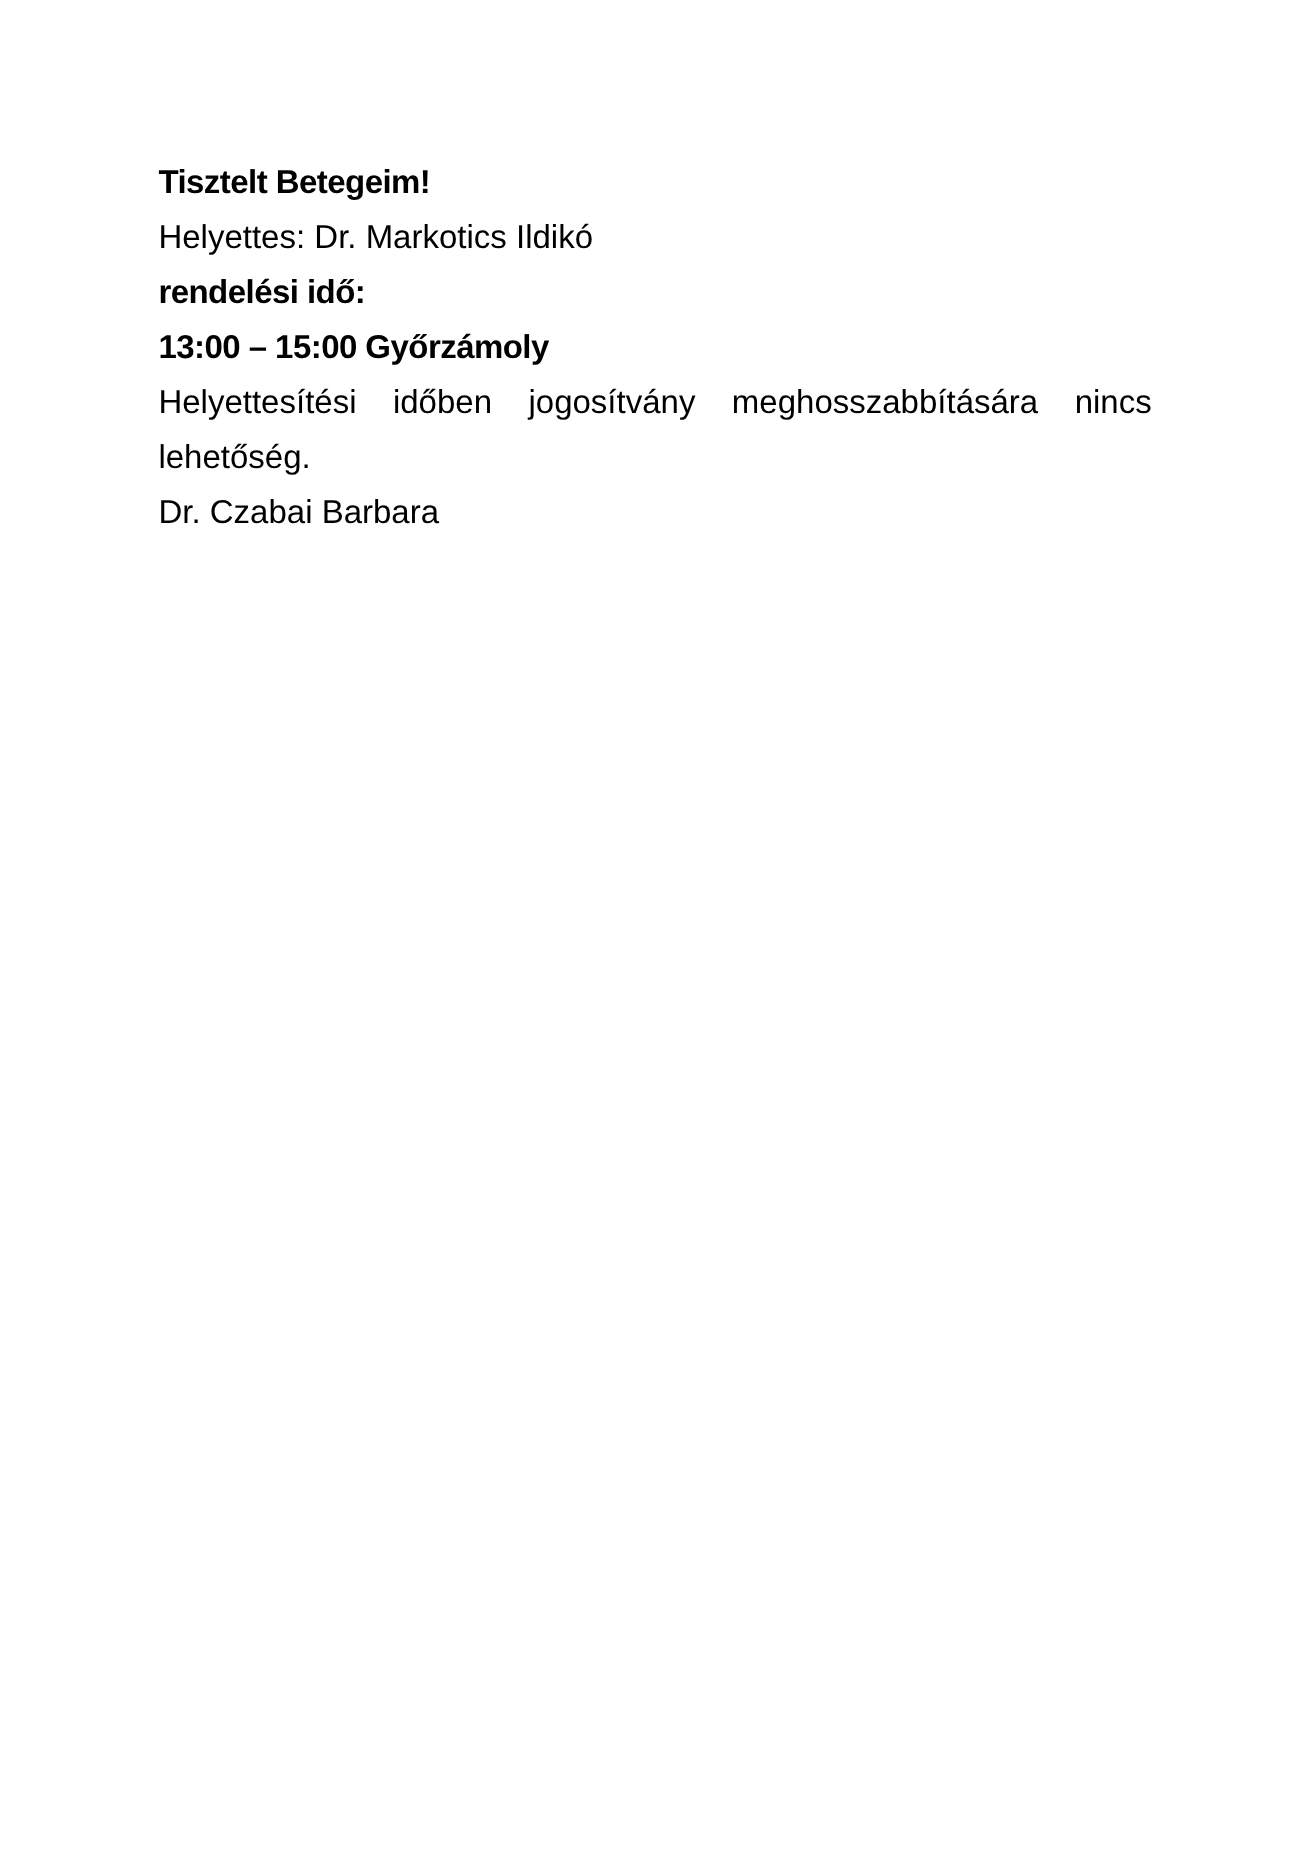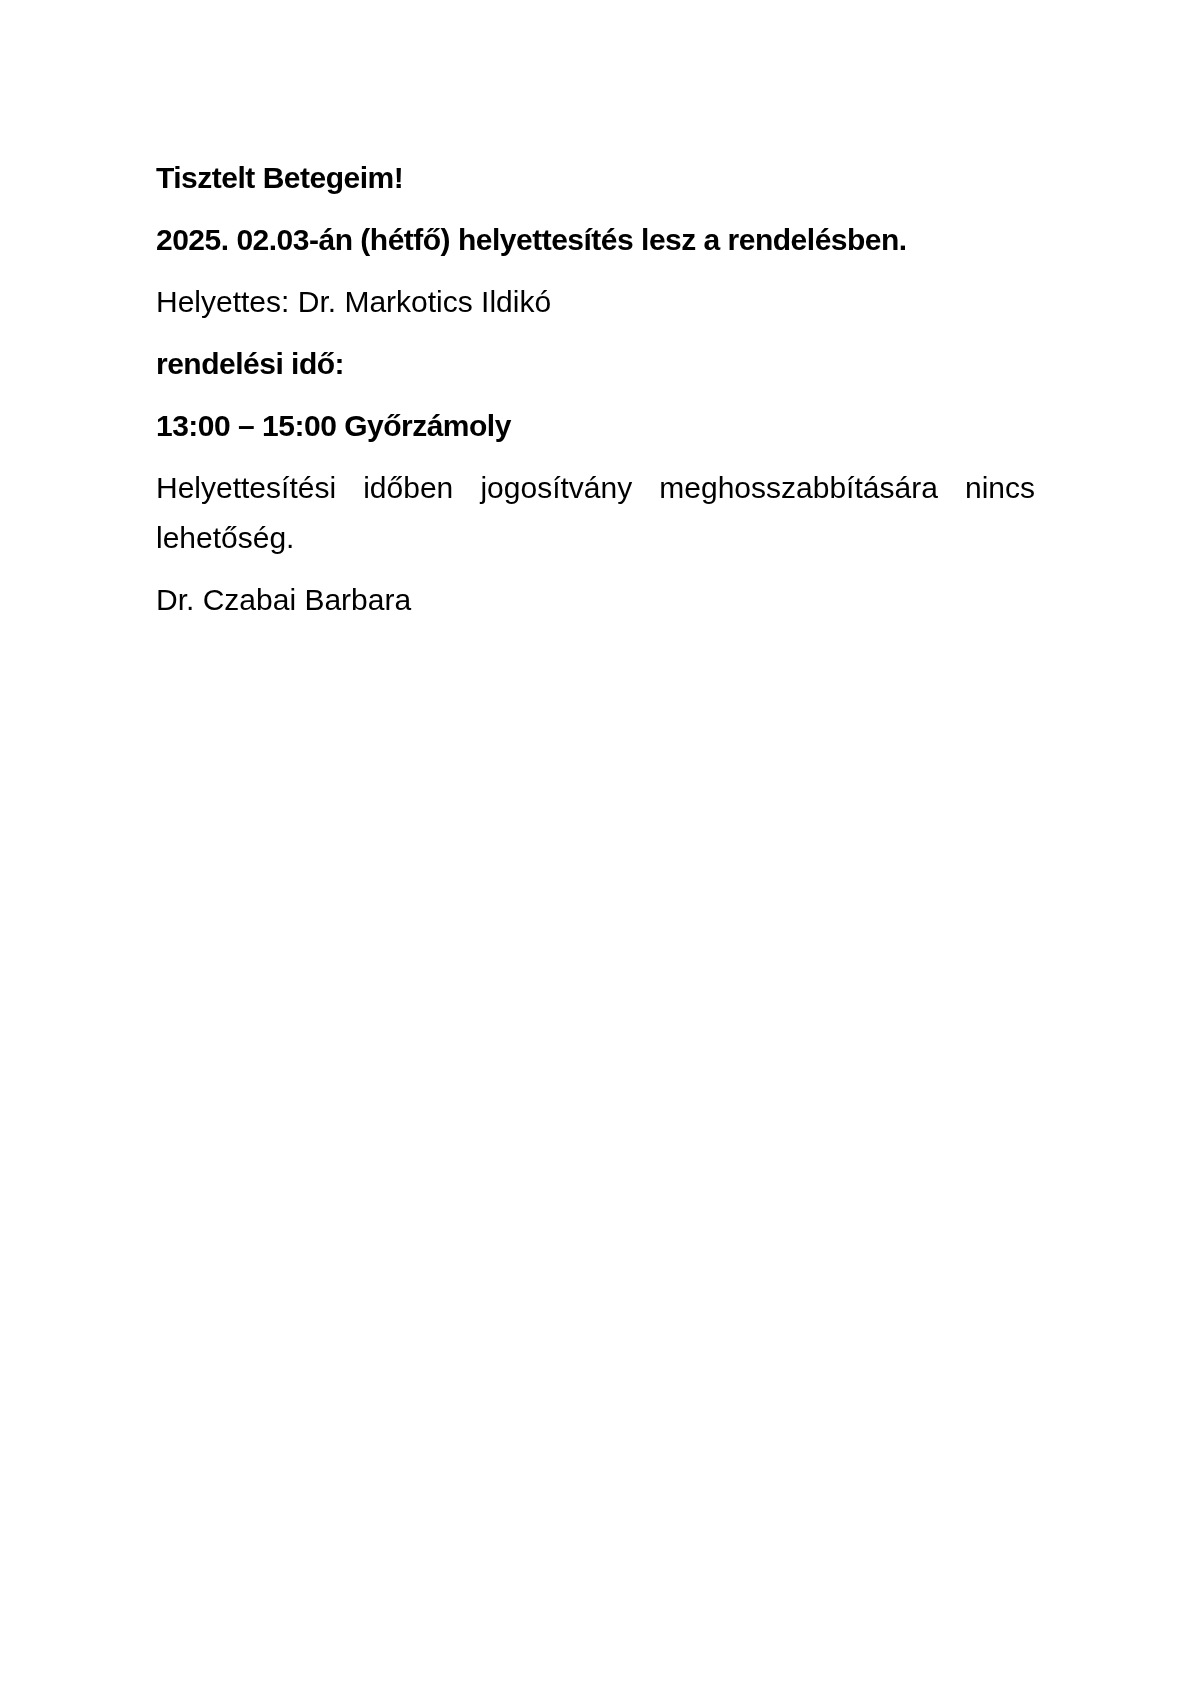--- a/index.html
+++ b/index.html
@@ -15,21 +15,21 @@
     color: #000000;
     font-family: "Liberation Sans", sans-serif;
     font-size: 30px;
     line-height: 50px;
     overflow: hidden;
   }
   .content {
     padding: 141px 143px 0 144px; 
   }
   .content p {
-    margin: 12px;
+    margin: 0;
   }
   .b {
     font-weight: bold;
     letter-spacing: -0.5px;
   }
   .greeting        { margin-top: 0; }
   .announcement    { margin-top: 90px; }
   .substitute      { margin-top: 15px; }
   .schedule-head   { margin-top: 98px; }
   .schedule-time   { margin-top: 18px; }
@@ -39,21 +39,20 @@
   .sig-title       { margin-top: 13px; margin-left: 402px; text-align: center; }
 </style>
 </head>
 <body>
 
 <div class="page">
   <div class="content">
 
     <p class="greeting b">Tisztelt Betegeim!</p>
 
-    <p class="announcement b">2025. 02.03-án (hétfő) helyettesítés lesz a rendelésben.</p>
 
     <p class="substitute">Helyettes: Dr. Markotics Ildikó</p>
 
     <p class="schedule-head b">rendelési idő:</p>
 
     <p class="schedule-time b">13:00 – 15:00 Győrzámoly</p>
 
     <p class="notice">Helyettesítési időben jogosítvány meghosszabbítására nincs lehetőség.</p>
 
 

